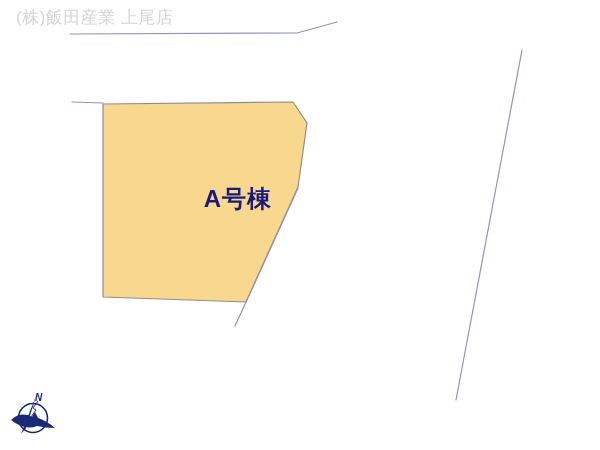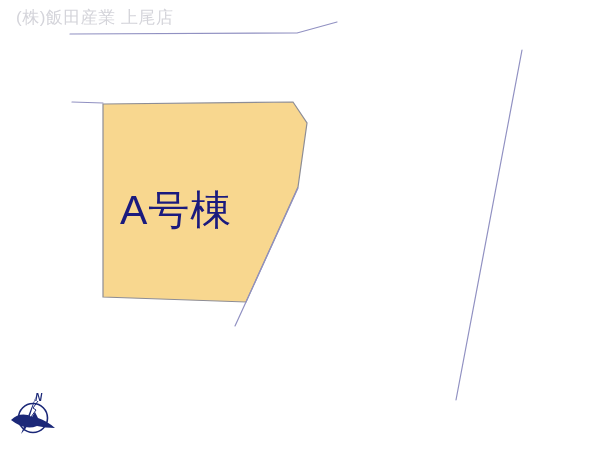--- a/index.html
+++ b/index.html
@@ -43,23 +43,23 @@
     fill: var(--plot_fill, #f8d78f);
     stroke: var(--plot_outline, #8d8d96);
     stroke-width: 1.2;
     stroke-linejoin: miter;
   }
   .plot-label {
     position: absolute;
     left: 120px;
     top: 183px;
     width: 152px;
-    text-align: left;
-    font-size: 41px;
-    font-weight: normal;
+    text-align: right;
+    font-size: 24px;
+    font-weight: bold;
     letter-spacing: 1px;
     color: var(--plot_label_color, #1a1a7e);
     user-select: none;
   }
   .compass-stroke {
     fill: none;
     stroke: var(--compass_color, #1b2878);
   }
   .compass-fill {
     fill: var(--compass_color, #1b2878);

